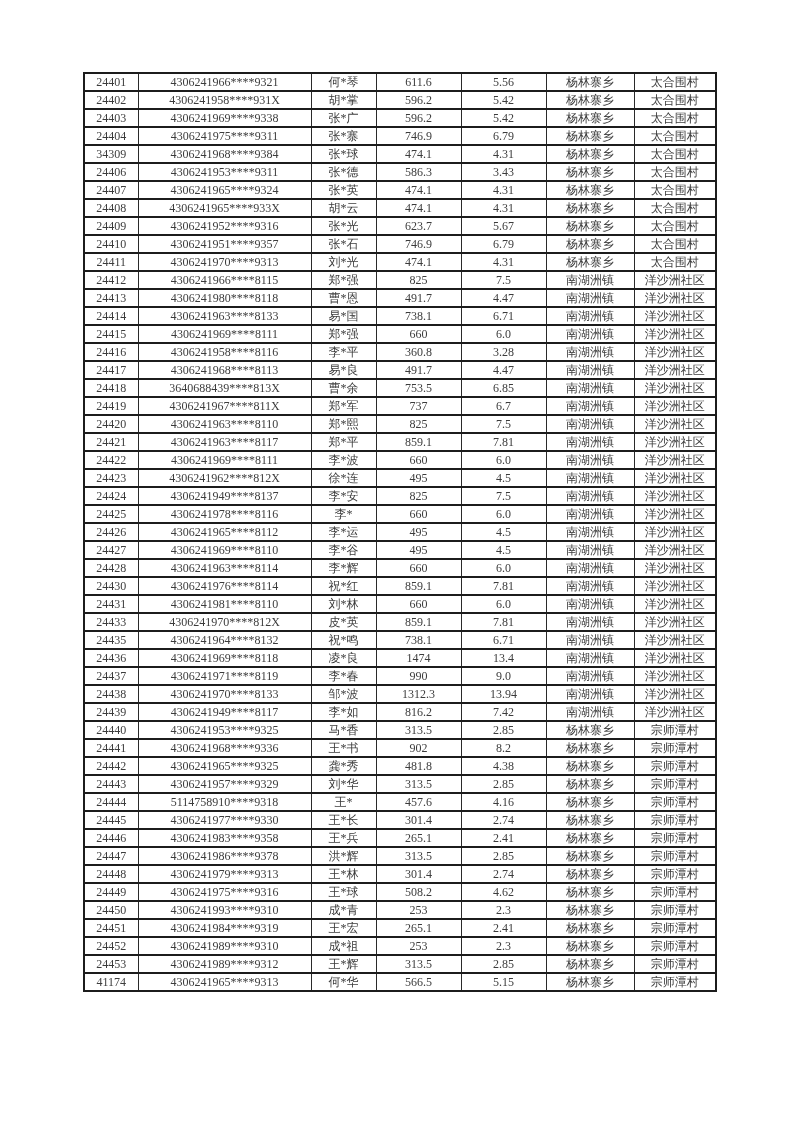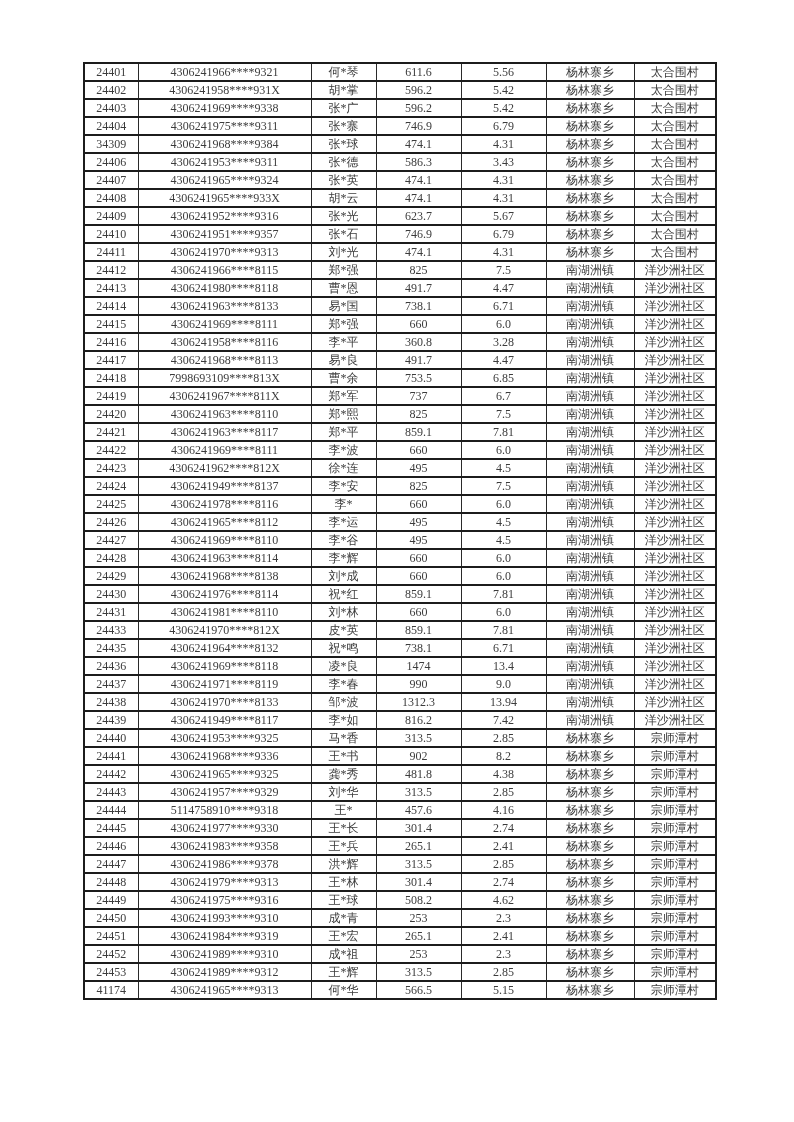--- a/index.html
+++ b/index.html
@@ -11,21 +11,21 @@
     position: relative;
     width: 794px;
     height: 1122px;
     background: #ffffff;
     overflow: hidden;
     font-family: "Liberation Serif", "DejaVu Serif", serif;
   }
   table.records {
     position: absolute;
     left: 83px;
-    top: 62px;
+    top: 72px;
     width: 632px;
     height: 843px;
     border-collapse: collapse;
     table-layout: fixed;
     border: 2px solid #1c1c1c;
   }
   table.records td {
     border-left: 1px solid #2a2a2a;
     border-right: 1px solid #2a2a2a;
     border-top: 2px solid #1c1c1c;
@@ -213,21 +213,21 @@
           <td>24417</td>
           <td>4306241968****8113</td>
           <td>易*良</td>
           <td>491.7</td>
           <td>4.47</td>
           <td>南湖洲镇</td>
           <td>洋沙洲社区</td>
         </tr>
         <tr>
           <td>24418</td>
-          <td>7998693109****813X</td>
+          <td>3640688439****813X</td>
           <td>曹*余</td>
           <td>753.5</td>
           <td>6.85</td>
           <td>南湖洲镇</td>
           <td>洋沙洲社区</td>
         </tr>
         <tr>
           <td>24419</td>
           <td>4306241967****811X</td>
           <td>郑*军</td>
@@ -311,29 +311,20 @@
         <tr>
           <td>24428</td>
           <td>4306241963****8114</td>
           <td>李*辉</td>
           <td>660</td>
           <td>6.0</td>
           <td>南湖洲镇</td>
           <td>洋沙洲社区</td>
         </tr>
         <tr>
-          <td>24429</td>
-          <td>4306241968****8138</td>
-          <td>刘*成</td>
-          <td>660</td>
-          <td>6.0</td>
-          <td>南湖洲镇</td>
-          <td>洋沙洲社区</td>
-        </tr>
-        <tr>
           <td>24430</td>
           <td>4306241976****8114</td>
           <td>祝*红</td>
           <td>859.1</td>
           <td>7.81</td>
           <td>南湖洲镇</td>
           <td>洋沙洲社区</td>
         </tr>
         <tr>
           <td>24431</td>

